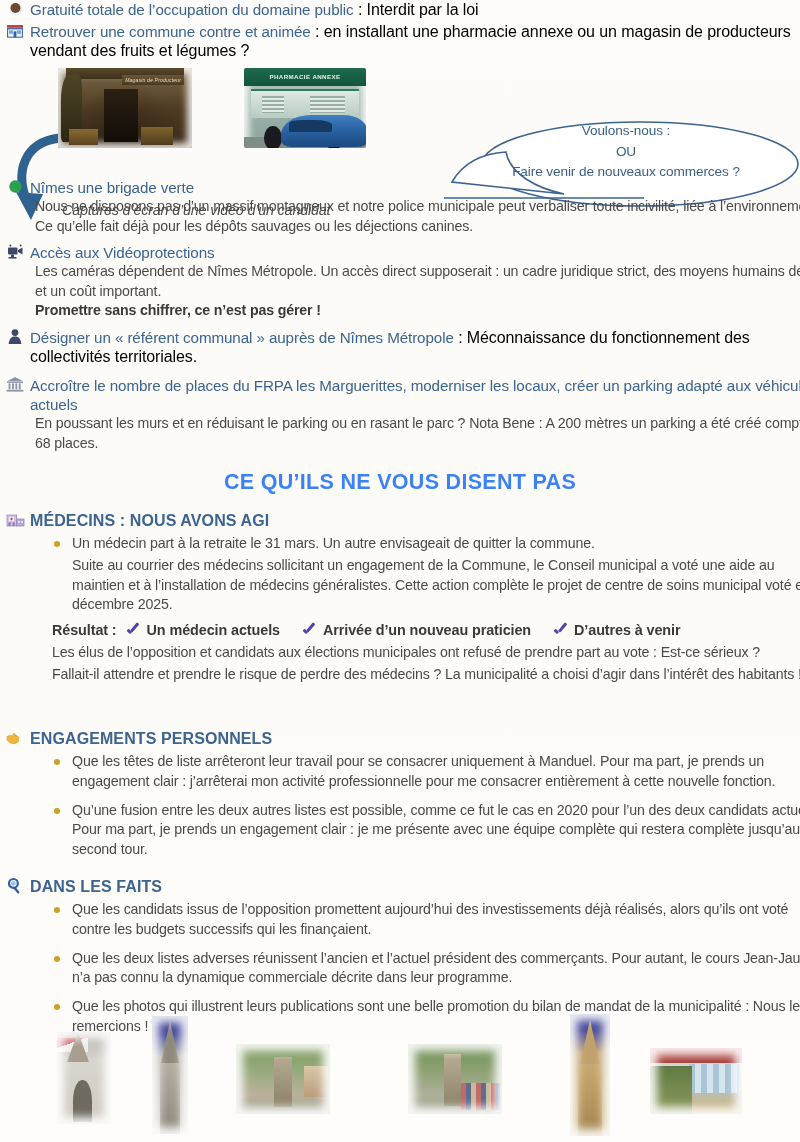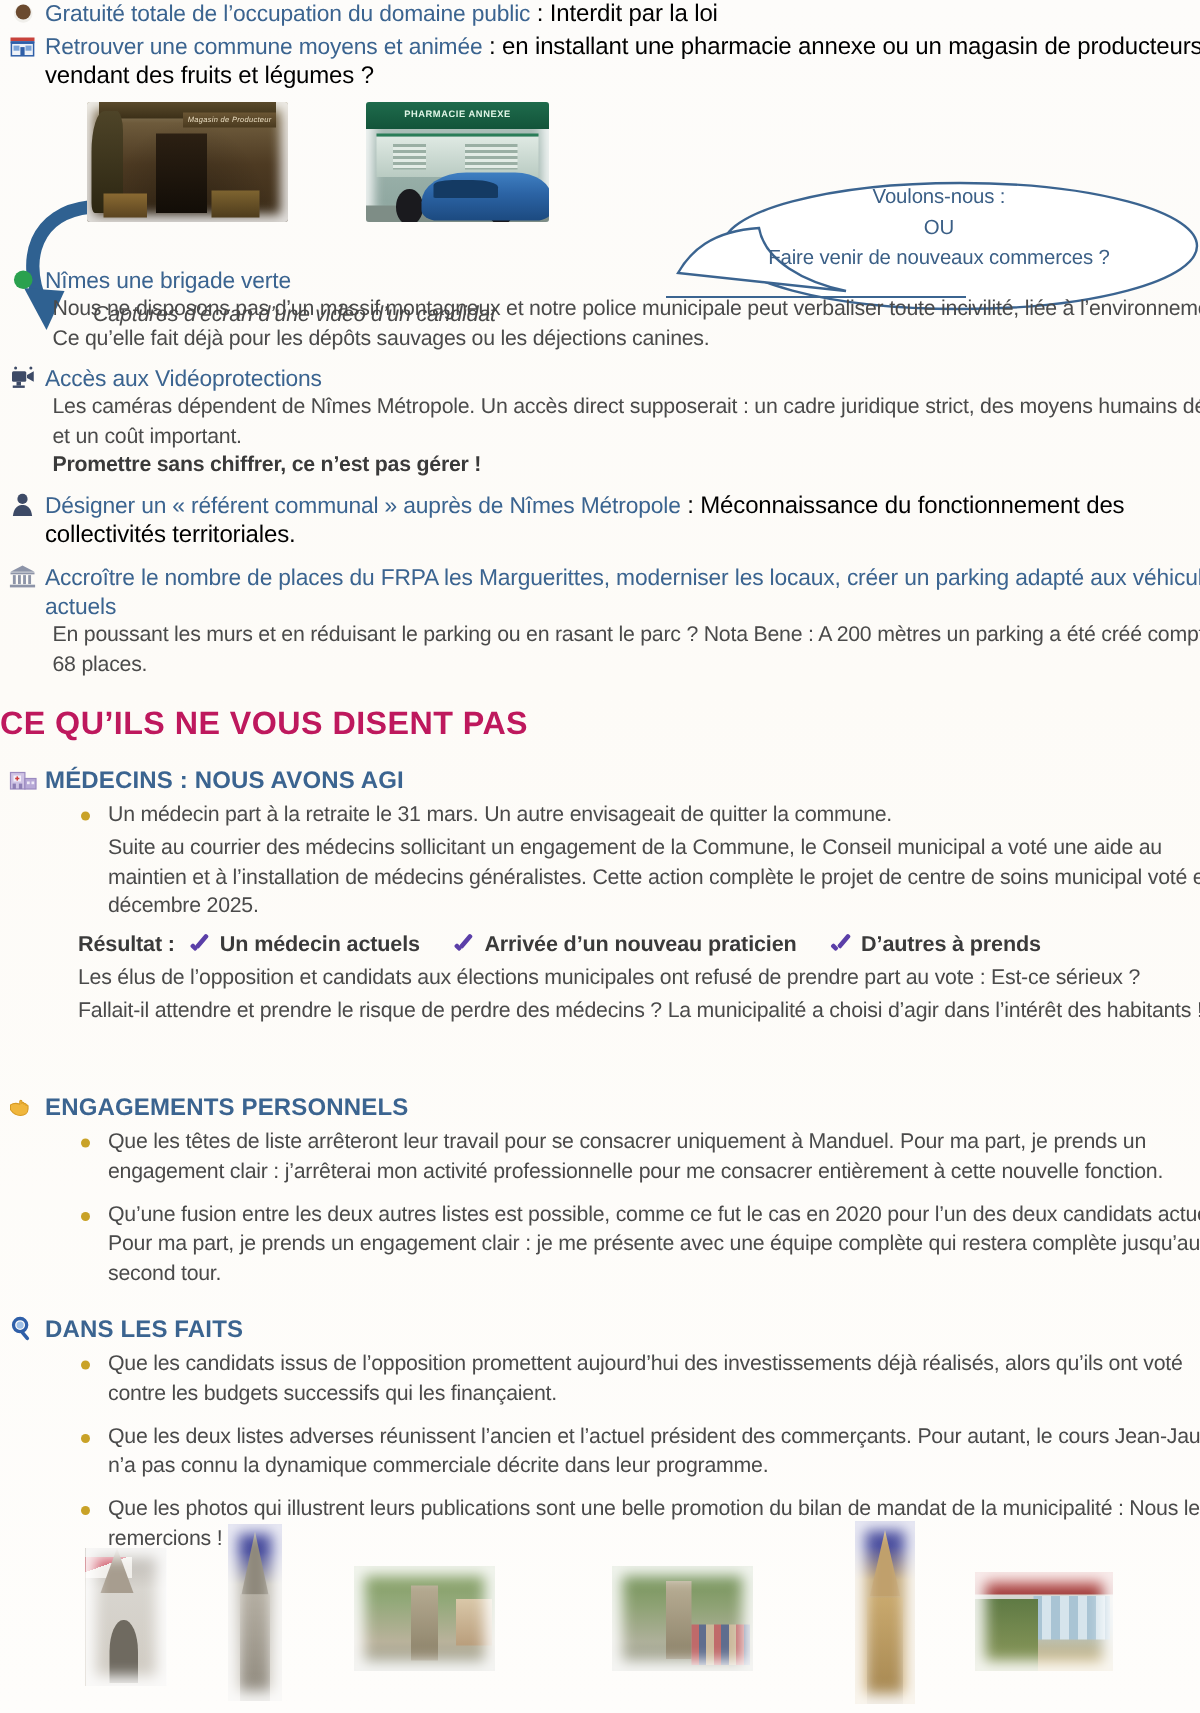--- a/index.html
+++ b/index.html
@@ -169,22 +169,22 @@
     letter-spacing: -0.1px;
   }
 
   #row-brigade   { position:absolute; left:0; top:178px; width:800px; }
   #row-video     { position:absolute; left:0; top:243px; width:800px; }
   #row-referent  { position:absolute; left:0; top:328px; width:800px; }
   #row-frpa      { position:absolute; left:0; top:376px; width:800px; }
 
   #main-title {
     position:absolute; left:0; top:470px; width:800px;
-    text-align:left;
-    color:#be185d;
+    text-align:center;
+    color:#3b82f6;
     font-size:21.5px;
     font-weight:700;
     letter-spacing:.3px;
   }
 
   #sec-medecins     { position:absolute; left:0; top:511px; width:800px; }
   #sec-engagements  { position:absolute; left:0; top:729px; width:800px; }
   #sec-faits        { position:absolute; left:0; top:877px; width:800px; }
 
   .sec-hdr {
@@ -323,21 +323,21 @@
       <svg width="18" height="18" viewBox="0 0 18 18">
         <rect x="1" y="3" width="16" height="2.4" fill="#c8433c"></rect>
         <rect x="1" y="5.4" width="16" height="1.4" fill="#2f5fa8"></rect>
         <rect x="1.6" y="6.8" width="14.8" height="8.4" fill="#eef2f8" stroke="#2f5fa8" stroke-width="1"></rect>
         <rect x="3" y="8.4" width="4" height="3.4" fill="#7aa3d8"></rect>
         <rect x="11" y="8.4" width="4" height="3.4" fill="#7aa3d8"></rect>
         <rect x="7.6" y="9.4" width="2.8" height="5.8" fill="#2f5fa8"></rect>
       </svg>
     </span>
     <div class="hdr">
-      <span>Retrouver une commune moyens et animée</span><span class="tail"> : en installant une pharmacie annexe ou un magasin de producteurs vendant des fruits et légumes ?</span>
+      <span>Retrouver une commune contre et animée</span><span class="tail"> : en installant une pharmacie annexe ou un magasin de producteurs vendant des fruits et légumes ?</span>
     </div>
   </div>
 
   <div id="media-row">
 
     <svg id="curve-arrow" viewBox="0 0 64 100">
       <path d="M52 10 C 16 14, 6 44, 20 76" stroke="#2f6191" stroke-width="9" fill="none" stroke-linecap="round"></path>
       <path d="M8 64 L23 92 L35 66 Z" fill="#2f6191"></path>
     </svg>
 
@@ -462,21 +462,21 @@
         <span class="chk-item">
           <span class="check"></span>
           <span>Un médecin actuels</span>
         </span>
         <span class="chk-item">
           <span class="check"></span>
           <span>Arrivée d’un nouveau praticien</span>
         </span>
         <span class="chk-item">
           <span class="check"></span>
-          <span>D’autres à prends</span>
+          <span>D’autres à venir</span>
         </span>
       </div>
       <div class="li tight" style="padding-left:0">
         <div>Les élus de l’opposition et candidats aux élections municipales ont refusé de prendre part au vote : Est-ce sérieux ?</div>
         <div class="sub">Fallait-il attendre et prendre le risque de perdre des médecins ? La municipalité a choisi d’agir dans l’intérêt des habitants !</div>
       </div>
     </div>
   </div>
 
   <div id="sec-engagements" class="block">

